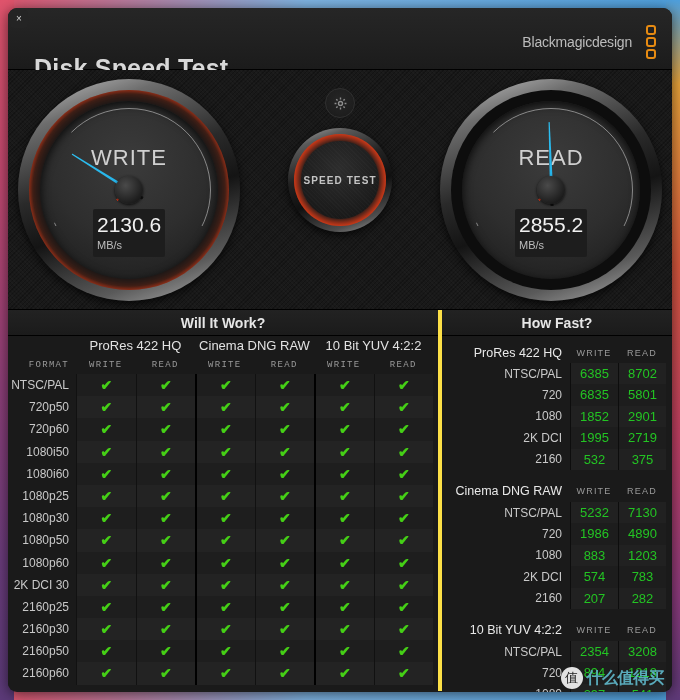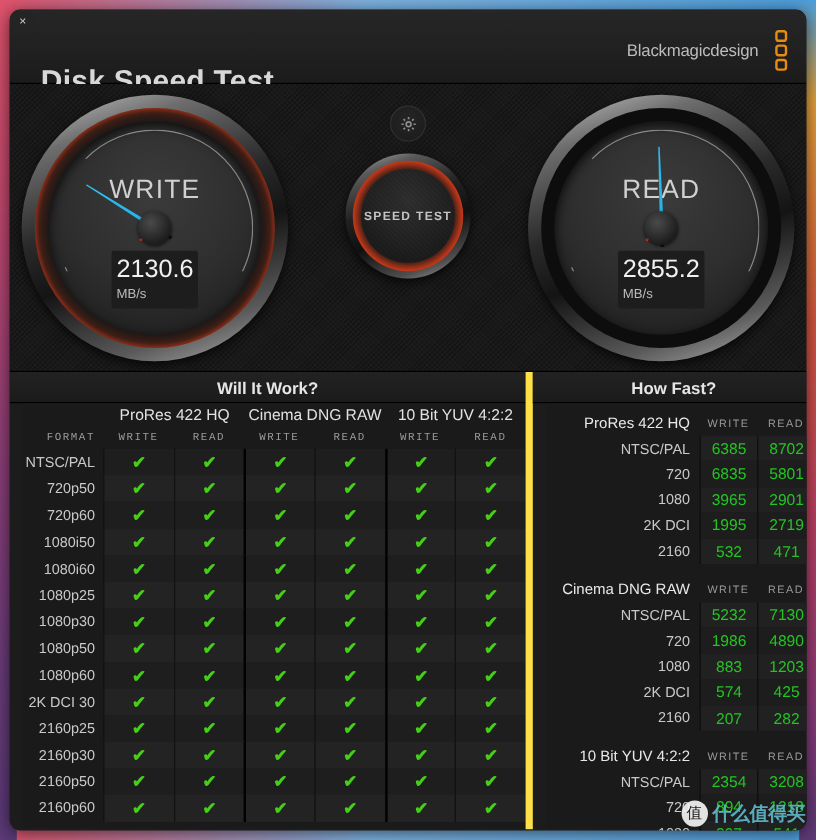--- a/index.html
+++ b/index.html
@@ -168,29 +168,29 @@
       repeating-linear-gradient(45deg, rgba(255,255,255,.018) 0 1px, transparent 1px 3px),
       radial-gradient(circle at 50% 35%, #2d2d2d, #1a1a1a 75%, #131313 100%);
     display: flex; flex-direction: column; align-items: center; justify-content: center;
   }
   #start-sub { font-size: 10px; color: #c4c4c4; letter-spacing: 1.1px; font-weight: bold; }
   #start-main { font-size: 22px; color: #fff; letter-spacing: .5px; font-weight: bold; margin-top: 1px; }
 
   
   #panels { position: relative; display: flex; height: 381px; }
   #panel-left  { width: 430px; position: relative; }
-  #panel-right { flex: 1; position: relative; border-left: 6px solid #fde047; }
+  #panel-right { flex: 1; position: relative; border-left: 4px solid #fde047; }
 
   .panel-title {
     height: 26px; line-height: 26px; text-align: center;
     font-size: 14px; font-weight: bold; color: #e6e6e6;
     background: linear-gradient(180deg,#222 0%, #1b1b1b 100%);
     border-bottom: 1px solid #000;
   }
-  .panel-body { position: relative; background: #1a1a1a; height: 354px; margin-left: 11px; }
+  .panel-body { position: relative; background: #1a1a1a; height: 354px; }
 
   
   #ww-groups { display: flex; padding-left: 68px; height: 20px; }
   #ww-groups div {
     width: 119px; text-align: center; font-size: 13px; color: #e2e2e2;
     line-height: 20px;
   }
   #ww-sub { display: flex; height: 18px; font-family: Liberation Mono, monospace; }
   #ww-sub .fmt {
     width: 68px; text-align: right; padding-right: 7px;
@@ -505,32 +505,32 @@
                 <div class="v">6385</div>
                 <div class="v">8702</div>
               </div>
               <div class="hf-row">
                 <div class="rname">720</div>
                 <div class="v">6835</div>
                 <div class="v">5801</div>
               </div>
               <div class="hf-row">
                 <div class="rname">1080</div>
-                <div class="v">3965</div>
+                <div class="v">1852</div>
                 <div class="v">2901</div>
               </div>
               <div class="hf-row">
                 <div class="rname">2K DCI</div>
                 <div class="v">1995</div>
                 <div class="v">2719</div>
               </div>
               <div class="hf-row">
                 <div class="rname">2160</div>
                 <div class="v">532</div>
-                <div class="v">471</div>
+                <div class="v">375</div>
               </div>
             </div>
             <div class="hf-gap"></div>
             <div class="hf-group">
               <div class="hf-head">
                 <div class="gname">Cinema DNG RAW</div>
                 <div class="col">WRITE</div>
                 <div class="col">READ</div>
               </div>
               <div class="hf-row">
@@ -544,21 +544,21 @@
                 <div class="v">4890</div>
               </div>
               <div class="hf-row">
                 <div class="rname">1080</div>
                 <div class="v">883</div>
                 <div class="v">1203</div>
               </div>
               <div class="hf-row">
                 <div class="rname">2K DCI</div>
                 <div class="v">574</div>
-                <div class="v">425</div>
+                <div class="v">783</div>
               </div>
               <div class="hf-row">
                 <div class="rname">2160</div>
                 <div class="v">207</div>
                 <div class="v">282</div>
               </div>
             </div>
             <div class="hf-gap"></div>
             <div class="hf-group">
               <div class="hf-head">

